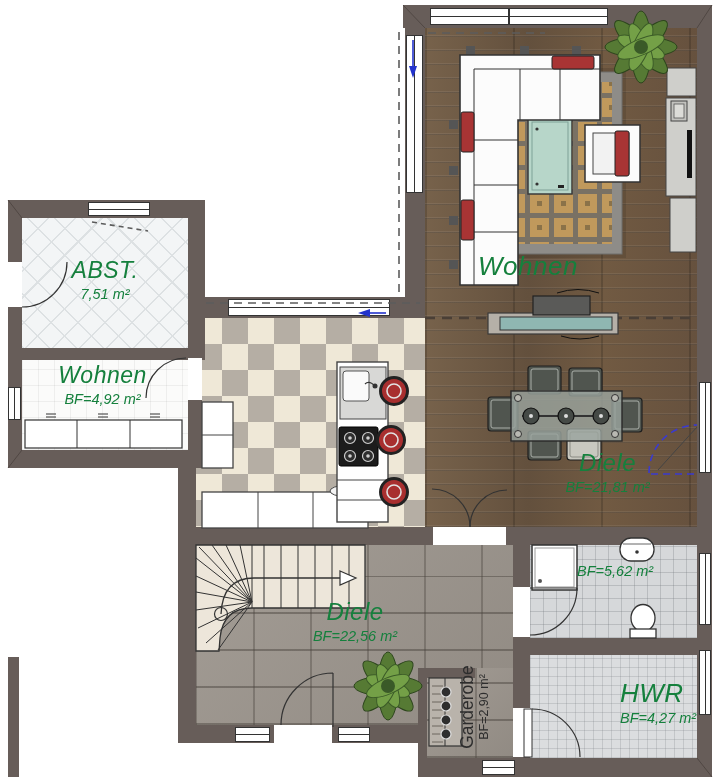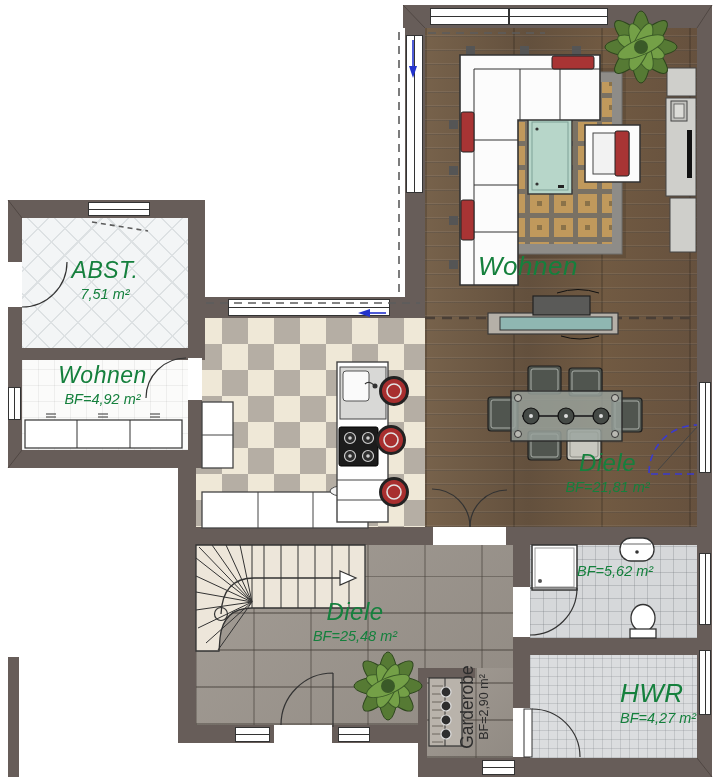--- a/index.html
+++ b/index.html
@@ -390,21 +390,21 @@
     <div class="rname">Wohnen</div>
   </div>
 
   <div class="abs room-label" id="lbl-essen" style="left:545px;top:450px;width:125px;">
     <div class="rname">Diele</div>
     <div class="rarea">BF=21,81 m²</div>
   </div>
 
   <div class="abs room-label" id="lbl-diele" style="left:296px;top:599px;width:118px;">
     <div class="rname">Diele</div>
-    <div class="rarea">BF=25,48 m²</div>
+    <div class="rarea">BF=22,56 m²</div>
   </div>
 
   <div class="abs room-label lbl-left" id="lbl-wcdu" style="left:577px;top:561px;width:120px;">
     <div class="rarea">BF=5,62 m²</div>
   </div>
 
   <div class="abs room-label lbl-left" id="lbl-hwr" style="left:577px;top:679px;width:120px;padding-left:43px;">
     <div class="rname">HWR</div>
     <div class="rarea">BF=4,27 m²</div>
   </div>

